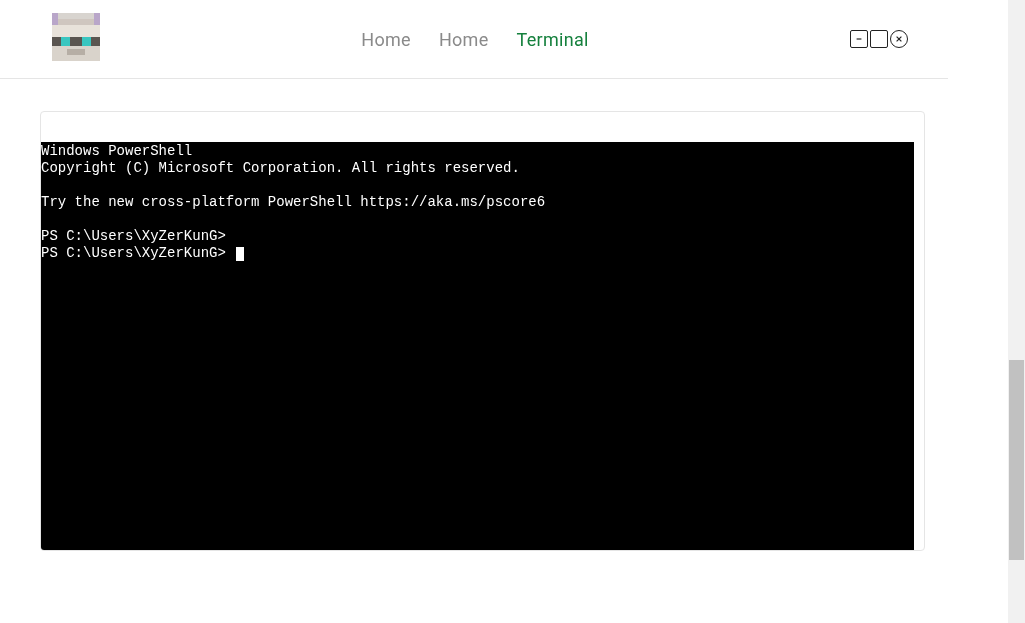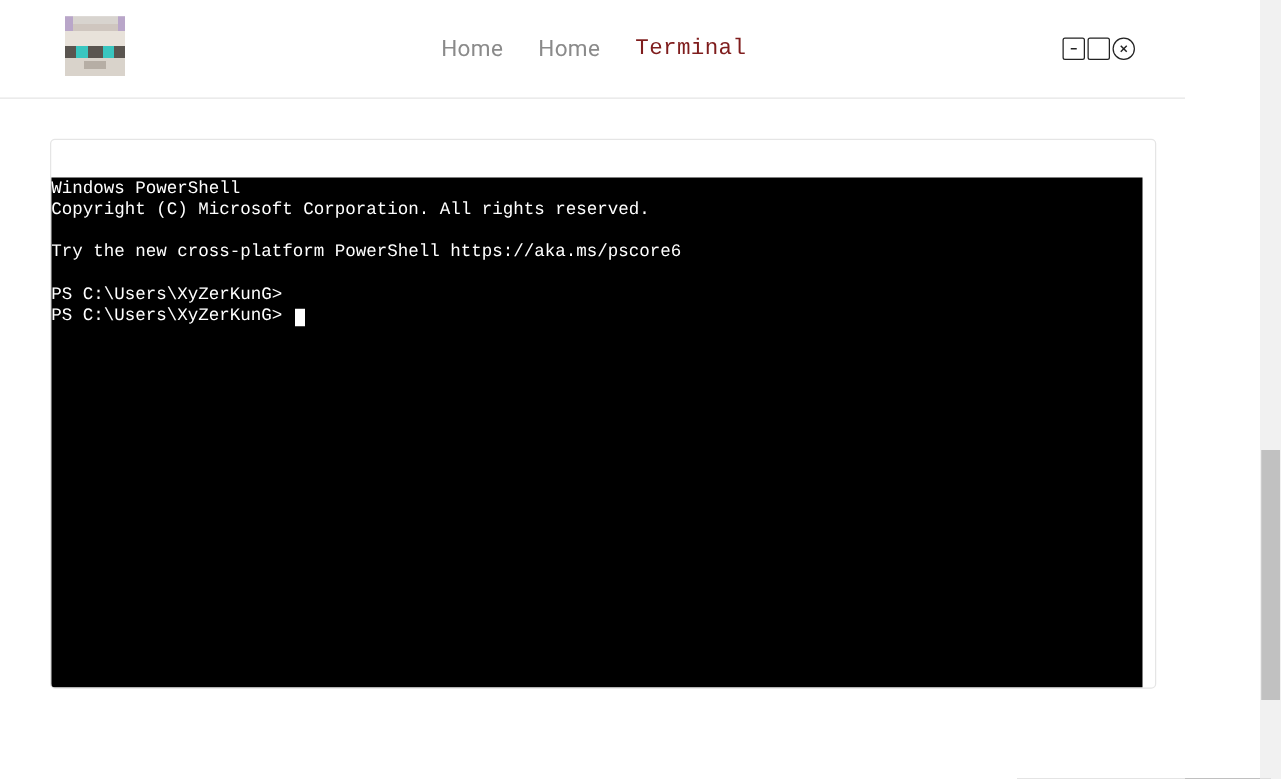--- a/index.html
+++ b/index.html
@@ -51,22 +51,21 @@
       gap: 28px;
       align-items: center;
     }
     .nav-item {
       font-size: 18px;
       color: #8a8a8a;
       cursor: pointer;
       letter-spacing: 0.3px;
     }
     .nav-item.active {
-      color: #7f1d1d;
-      font-family: Liberation Mono, monospace;
+      color: #15803d;
     }
     .window-controls {
       display: flex;
       gap: 2px;
       align-items: center;
     }
     .wc-btn {
       width: 18px;
       height: 18px;
       border: 1.5px solid #222;

